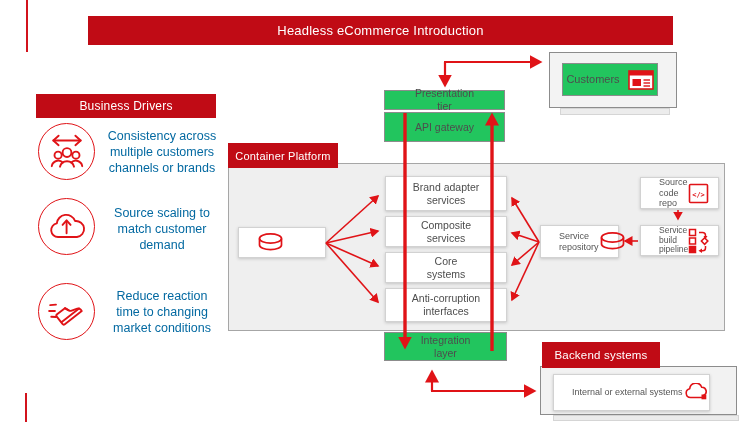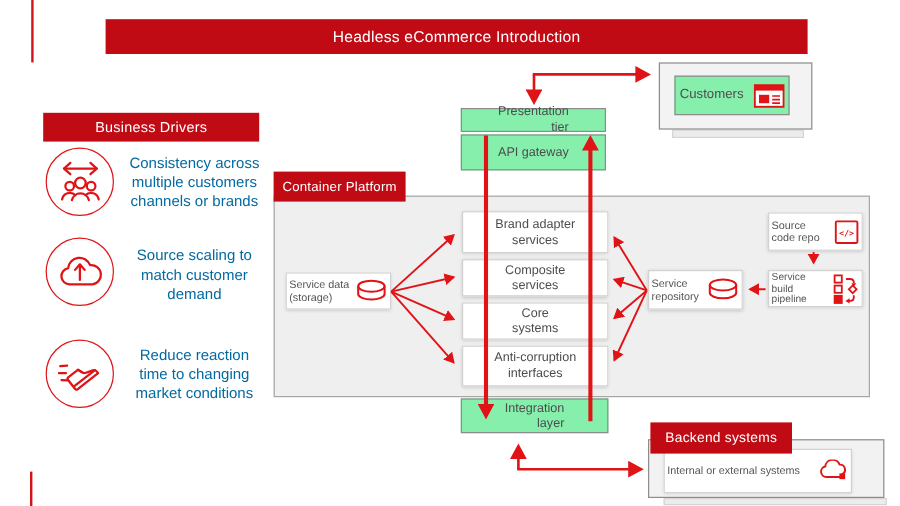--- a/index.html
+++ b/index.html
@@ -6,52 +6,52 @@
   html,body{background:#fff}
   body{width:750px;height:422px;position:relative;overflow:hidden;
        font-family:"Liberation Sans",sans-serif;color:#4d4d4d}
   
   .banner{position:absolute;background:#c00b15;color:#fff;display:flex;
           align-items:center;justify-content:center;font-weight:normal;
           letter-spacing:.2px;z-index:6}
   #title-banner{left:88px;top:16px;width:585px;height:29px;font-size:13px}
   #bd-banner{left:36px;top:94px;width:180px;height:24px;font-size:12px}
   #cp-banner{left:228px;top:143px;width:110px;height:25px;font-size:11px}
-  #be-banner{left:542px;top:352px;width:118px;height:26px;font-size:11.5px}
+  #be-banner{left:542px;top:342px;width:118px;height:26px;font-size:11.5px}
   
   .edge-line{position:absolute;width:2px;background:#d2131c;z-index:2}
   #edge-top{left:26px;top:0;height:52px}
   #edge-bottom{left:25px;top:393px;height:29px}
   
   .gray-panel{position:absolute;background:#f1f1f1;border:1px solid #9a9a9a;z-index:1}
   #cp-box{left:228px;top:163px;width:497px;height:168px;background:#efefef;border-color:#a6a6a6}
   #customers-outer{left:549px;top:52px;width:128px;height:56px;background:#f3f3f3;border-color:#8c8c8c}
   #backend-outer{left:540px;top:366px;width:197px;height:49px;background:#f2f2f2;border-color:#8c8c8c}
   .sheet{position:absolute;background:#ececec;border:1px solid #d5d5d5;z-index:0}
   #customers-sheet{left:560px;top:108px;width:110px;height:7px}
   #backend-sheet{left:553px;top:415px;width:186px;height:6px}
   
-  .wbox{position:absolute;background:#86efac;border:1px solid #8c8c8c;display:flex;
-        align-items:center;justify-content:center;text-align:right;
+  .wbox{position:absolute;background:#22c55e;border:1px solid #8c8c8c;display:flex;
+        align-items:center;justify-content:center;text-align:center;
         font-size:10.5px;line-height:13px;white-space:pre-line;z-index:5;color:#4d4d4d}
   #presentation-tier{left:384px;top:90px;width:121px;height:20px}
   #api-gateway{left:384px;top:112px;width:121px;height:30px}
   #integration-layer{left:384px;top:332px;width:123px;height:29px}
   #customers-inner{left:562px;top:63px;width:96px;height:33px;gap:8px;font-size:11px}
   .svc{position:absolute;left:385px;width:122px;background:#fff;border:1px solid #d2d2d2;
        box-shadow:0 1px 3px rgba(0,0,0,.18);display:flex;align-items:center;
        justify-content:center;text-align:center;font-size:10.5px;line-height:13px;
        white-space:pre-line;z-index:5;color:#4d4d4d}
   #svc-brand{top:176px;height:35px}
   #svc-composite{top:216px;height:31px}
   #svc-core{top:252px;height:31px}
   #svc-anti{top:288px;height:34px}
   .small-box{position:absolute;background:#fff;border:1px solid #d2d2d2;
        box-shadow:0 1px 3px rgba(0,0,0,.18);display:flex;align-items:center;
-       justify-content:space-between;padding:2px 2px;font-size:9px;line-height:10.5px;
+       justify-content:space-between;padding:2px 18px;font-size:9px;line-height:10.5px;
        white-space:pre-line;z-index:5;color:#555;text-align:left}
   #service-data{left:238px;top:227px;width:88px;height:31px}
   #service-repo{left:540px;top:225px;width:79px;height:33px}
   #source-repo{left:640px;top:177px;width:79px;height:32px}
   #build-pipeline{left:640px;top:225px;width:79px;height:31px;font-size:8.5px;line-height:9.8px}
   #backend-inner{left:553px;top:374px;width:157px;height:37px;white-space:nowrap}
   
   .driver-circle{position:absolute;left:38px;width:57px;height:57px;border:1.6px solid #e01317;
        border-radius:50%;display:flex;align-items:center;justify-content:center;z-index:3}
   #circle-1{top:123px}#circle-2{top:198px}#circle-3{top:283px}
@@ -142,22 +142,20 @@
 <div class="svc" id="svc-brand">Brand adapter
 services</div>
 <div class="svc" id="svc-composite">Composite
 services</div>
 <div class="svc" id="svc-core">Core
 systems</div>
 <div class="svc" id="svc-anti">Anti-corruption
 interfaces</div>
 
 <div class="small-box" id="service-data">
-  <span>Service data
-(storage)</span>
   <svg class="icon" width="27" height="21" viewBox="0 0 27 21" fill="none" stroke="#e01317" stroke-width="1.7">
     <ellipse cx="13.5" cy="6.5" rx="11" ry="4.6"></ellipse>
     <path d="M2.5,6.5 v6.5 a11,4.6 0 0 0 22,0 v-6.5"></path>
   </svg>
 </div>
 
 <div class="small-box" id="service-repo">
   <span>Service
 repository</span>
   <svg class="icon" width="27" height="21" viewBox="0 0 27 21" fill="none" stroke="#e01317" stroke-width="1.7">

